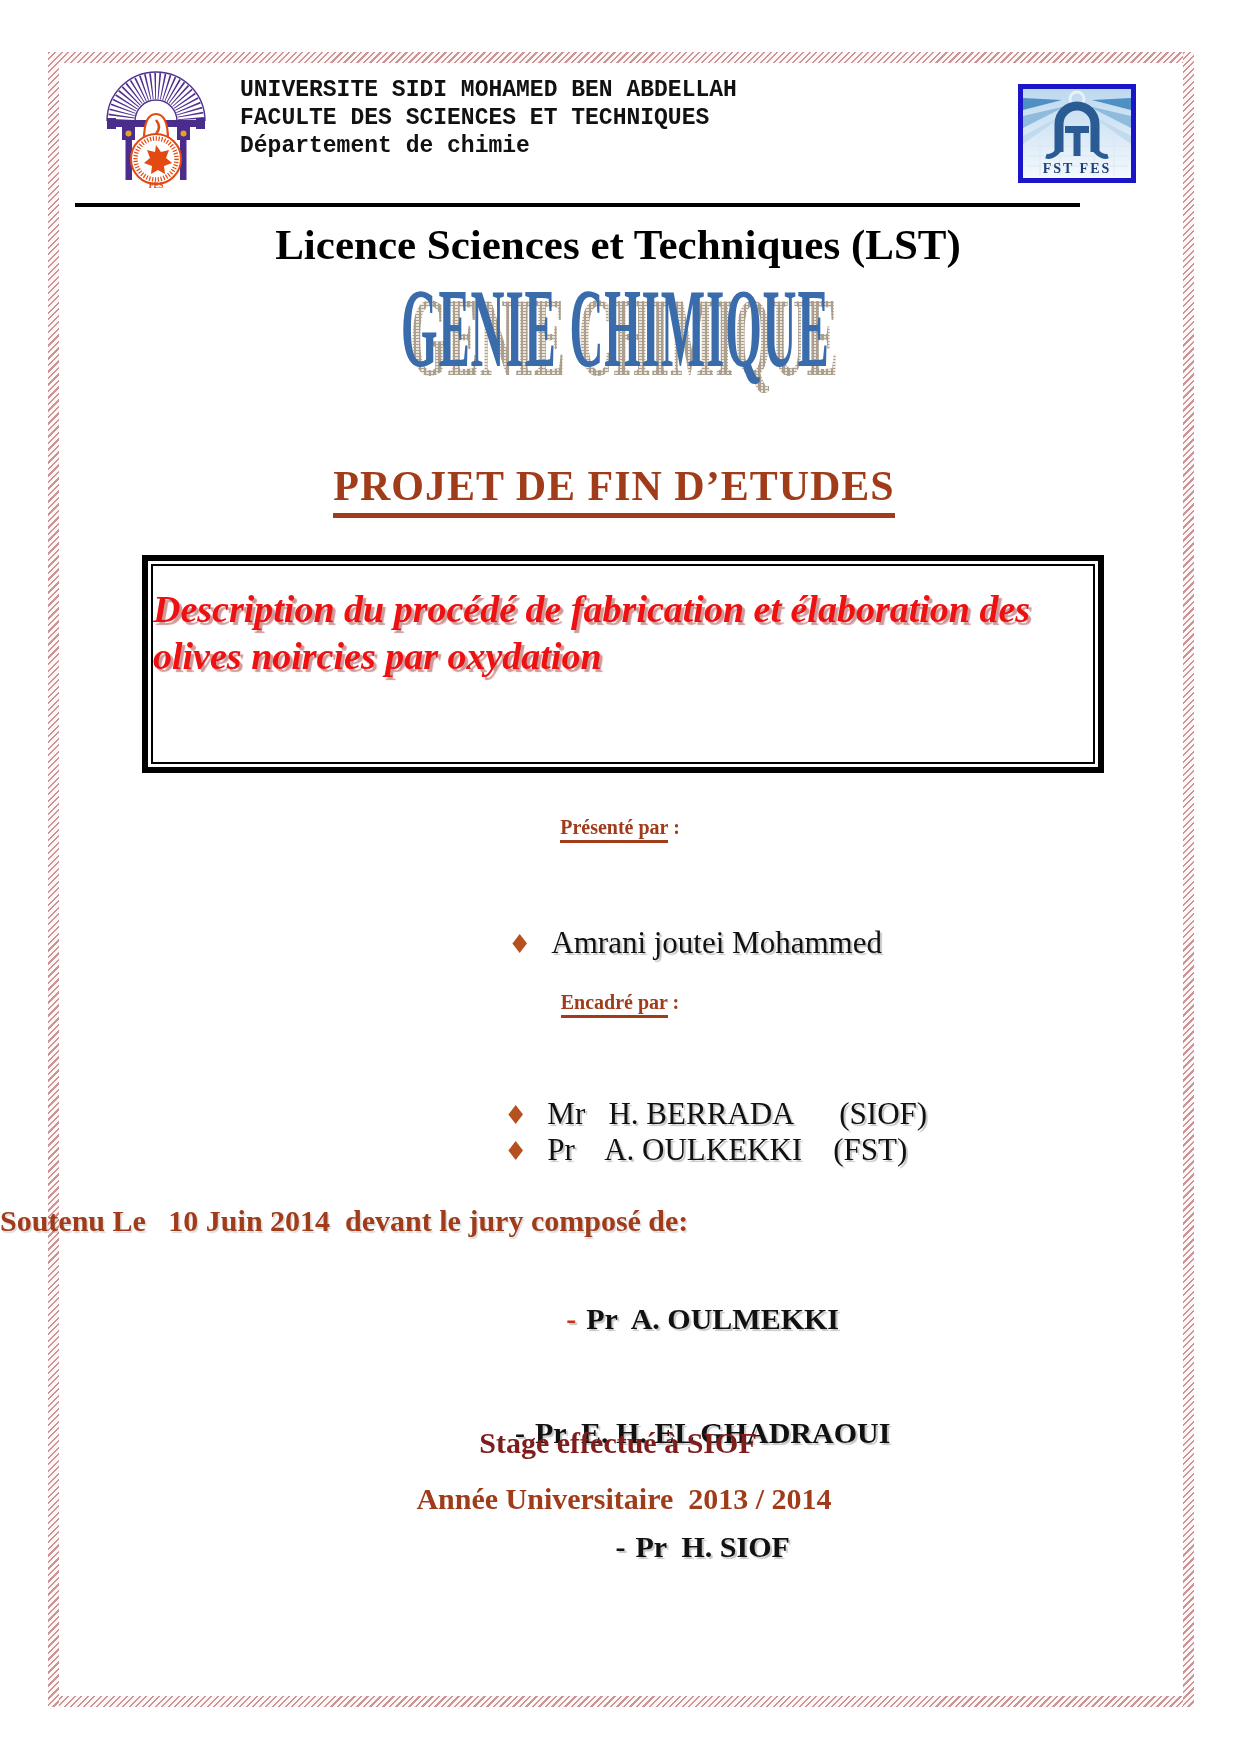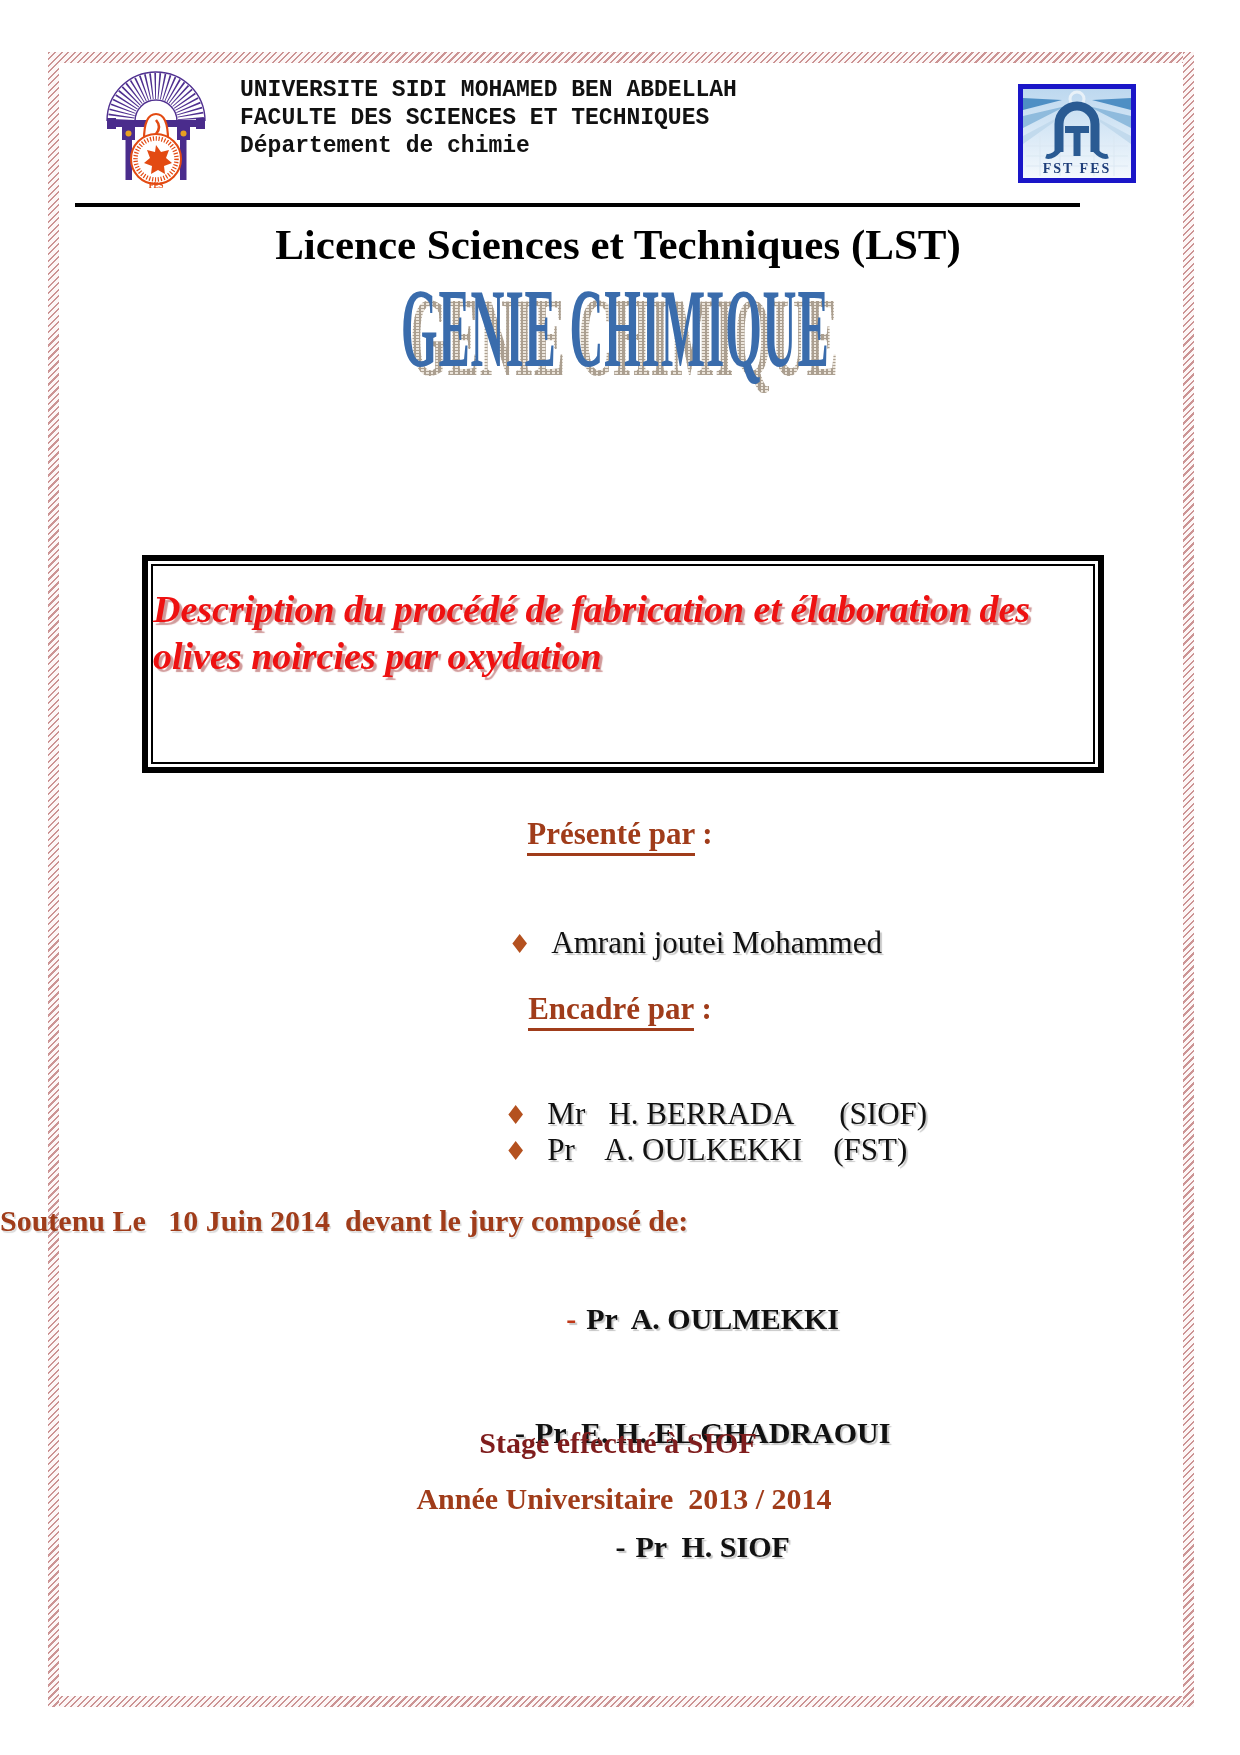--- a/index.html
+++ b/index.html
@@ -47,21 +47,21 @@
   
   .tbox{position:absolute;left:142px;top:555px;width:962px;height:218px;
       border:6px solid #000;padding:3px;box-sizing:border-box;}
   .tbox-inner{width:100%;height:100%;border:2.5px solid #000;box-sizing:border-box;
       padding-top:20px;text-align:left;}
   .tbox-inner .line{font-size:38px;line-height:47px;font-weight:bold;font-style:italic;
       color:#ee1111;text-shadow:3px 3px 1px rgba(170,70,70,0.55);}
 
   
   .brown-label{position:absolute;left:0;width:1240px;text-align:center;
-      font-size:31px;font-weight:bold;color:#a03c1a;}
+      font-size:20px;font-weight:bold;color:#a03c1a;}
   .brown-label .u{border-bottom:3px solid #a03c1a;padding-bottom:2px;}
   .presente{top:816px;}
   .encadre{top:991px;}
 
   .bullet-row{position:absolute;white-space:pre;font-size:31px;font-weight:normal;color:#111;
       text-shadow:2px 2px 1px #c6c6c6;}
   .bullet-row .diamond{color:#b4511f;font-size:26px;margin-right:20px;text-shadow:none;
       font-family:"DejaVu Sans",sans-serif;}
   .name-row{left:477px;top:889px;}
   .sup-row1{left:473px;top:1060px;}
@@ -162,20 +162,23 @@
 
   <div class="program">Licence Sciences et Techniques (LST)</div>
 
   <div class="wordart-wrap">
     <span class="wordart">
       <span class="shadow" aria-hidden="true">GENIE CHIMIQUE</span>
       <span class="main">GENIE CHIMIQUE</span>
     </span>
   </div>
 
+  <div class="projet">
+    <span>PROJET DE FIN D’ETUDES</span>
+  </div>
 
   <div class="tbox">
     <div class="tbox-inner">
       <div class="line">Description du procédé de fabrication et élaboration des</div>
       <div class="line">olives noircies par oxydation</div>
     </div>
   </div>
 
   <div class="brown-label presente">
     <span class="u">Présenté par</span><span> :</span>

